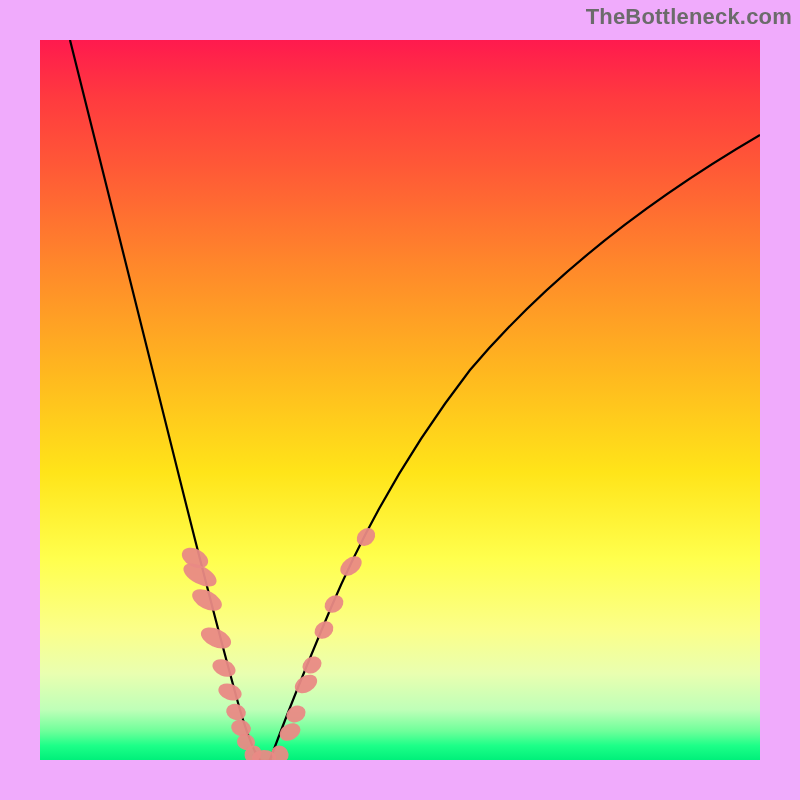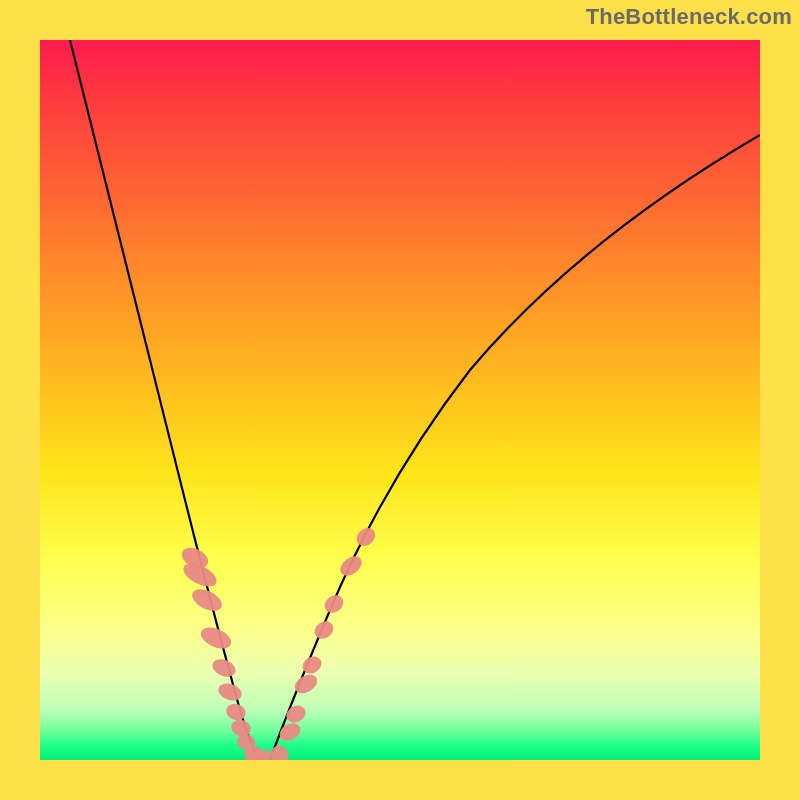--- a/index.html
+++ b/index.html
@@ -7,21 +7,21 @@
     padding: 0;
     width: 800px;
     height: 800px;
     overflow: hidden;
     background: #000;
   }
   .frame {
     position: relative;
     width: 800px;
     height: 800px;
-    background: #fde047;
+    background: #f0abfc;
   }
   .plot-area {
     position: absolute;
     left: 40px;
     top: 40px;
     width: 720px;
     height: 720px;
     background: linear-gradient(to bottom,
       #ff1a4e 0%,
       #ff3a3f 8%,

